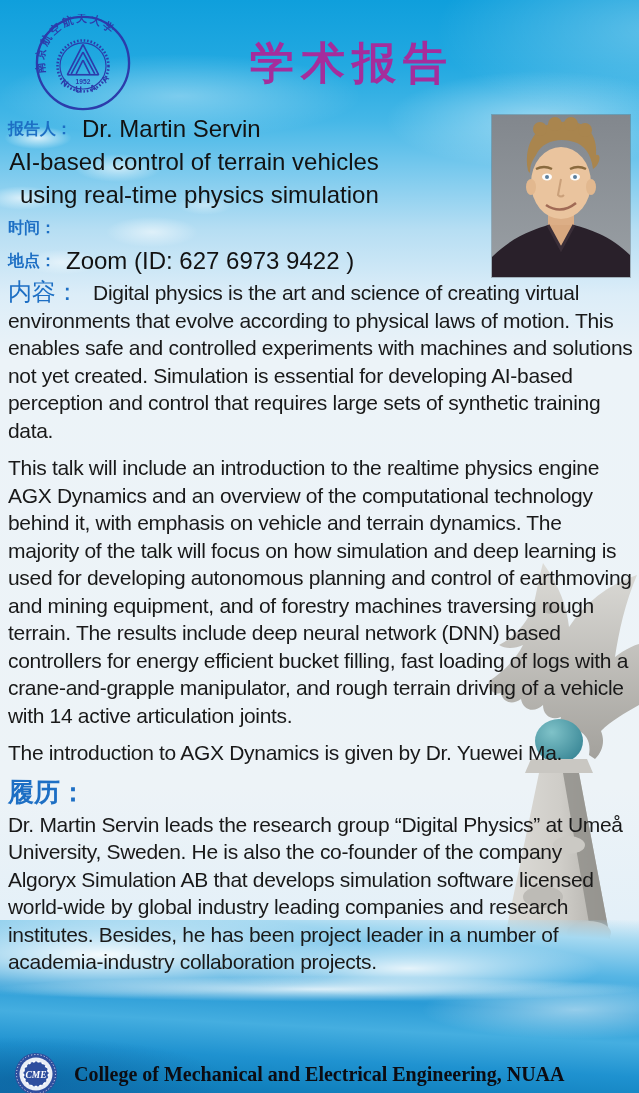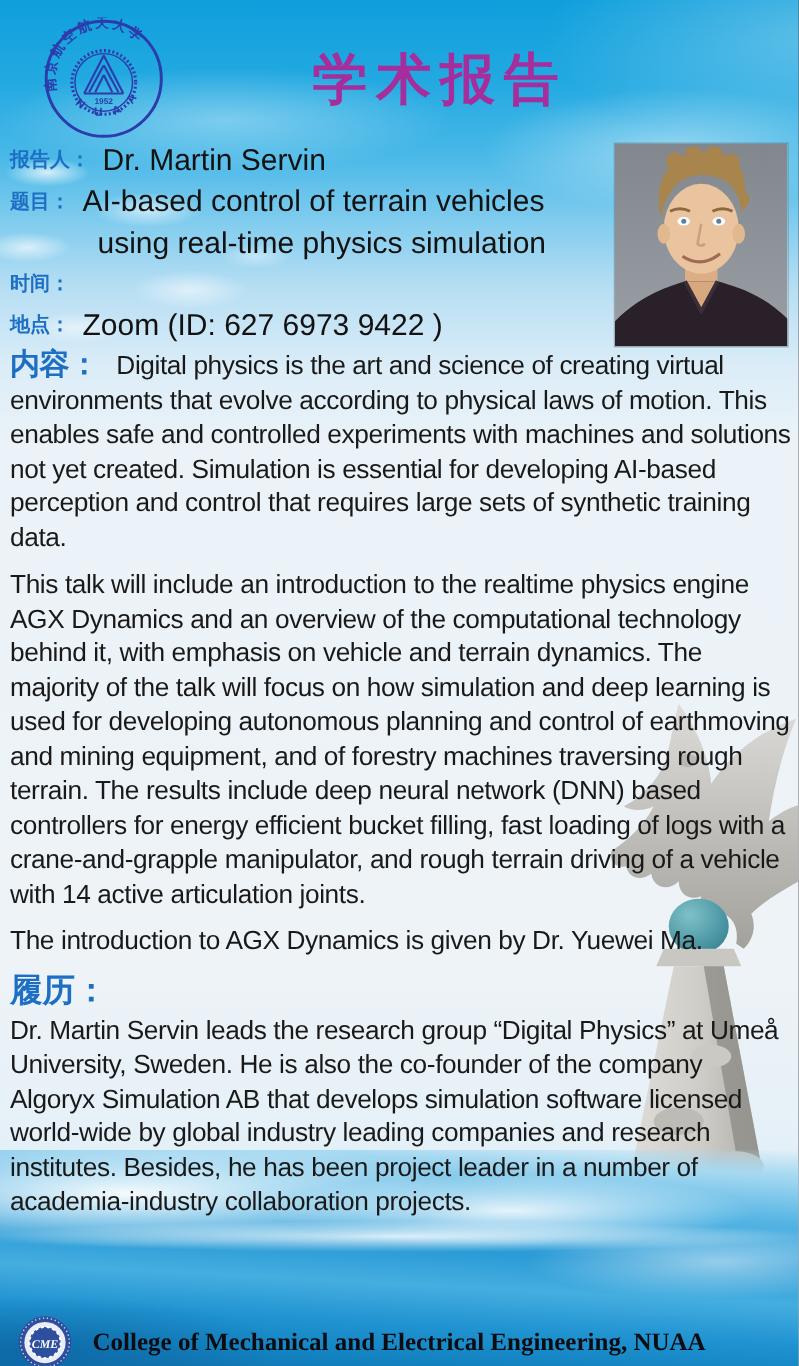--- a/index.html
+++ b/index.html
@@ -46,26 +46,26 @@
     position:absolute; left:250px; top:34px; z-index:3;
     font-size:44px; font-weight:bold; letter-spacing:7px; color:#a52d9c;
   }
   
   .portrait { position:absolute; left:492px; top:115px; z-index:3;
     box-shadow:0 0 0 1px rgba(90,95,100,.4); }
   
   .info { position:absolute; left:8px; top:112px; width:480px; z-index:4; }
   .info .row { display:flex; gap:10px; }
   .info .lbl { font-weight:bold; color:#1d6fc4; font-size:16px; line-height:33px; white-space:nowrap; }
-  .info .val { color:#121212; font-size:24px; line-height:33px; }
+  .info .val { color:#121212; font-size:24px; line-height:33px;text-align:right; }
   .info .val .l2 { padding-left:12px; }
   
   .content { position:absolute; left:8px; top:278px; width:625px; z-index:4; }
   .content p { font-size:21px; line-height:27.5px; letter-spacing:-0.015em; color:#191919; margin:0 0 10px 0; }
-  .inline-label { font-size:24px; font-weight:bold; color:#1d6fc4; line-height:27px; margin-right:14px; }
+  .inline-label { font-size:24px; font-weight:normal; color:#1d6fc4; line-height:27px; margin-right:14px; }
   .bio-label { font-size:26px; font-weight:bold; color:#1d6fc4; line-height:30px; margin:0 0 4px 0; }
   
   .footer { position:absolute; left:14px; top:1016px; z-index:5; display:flex; align-items:center; gap:16px;margin-top:36px; }
   .footer .badge { flex:none; }
   .footer .ftext {
     font-family:"Liberation Serif", serif; font-weight:bold;
     font-size:20px; color:#0c0c12; letter-spacing:0;
   }
 </style>
 </head>
@@ -177,21 +177,20 @@
       <path d="M56 110 L69 134 L82 110" stroke="#3a2e38" stroke-width="3" fill="none"></path>
     </g>
   </svg>
 
   <section class="info">
     <div class="row">
       <span class="lbl">报告人：</span>
       <span class="val">Dr. Martin Servin</span>
     </div>
     <div class="row">
-      <span class="lbl">题目：</span>
       <span class="val">
         <span>AI-based control of terrain vehicles</span><br>
         <span class="l2">using real-time physics simulation</span>
       </span>
     </div>
     <div class="row">
       <span class="lbl">时间：</span>
     </div>
     <div class="row">
       <span class="lbl">地点：</span>

